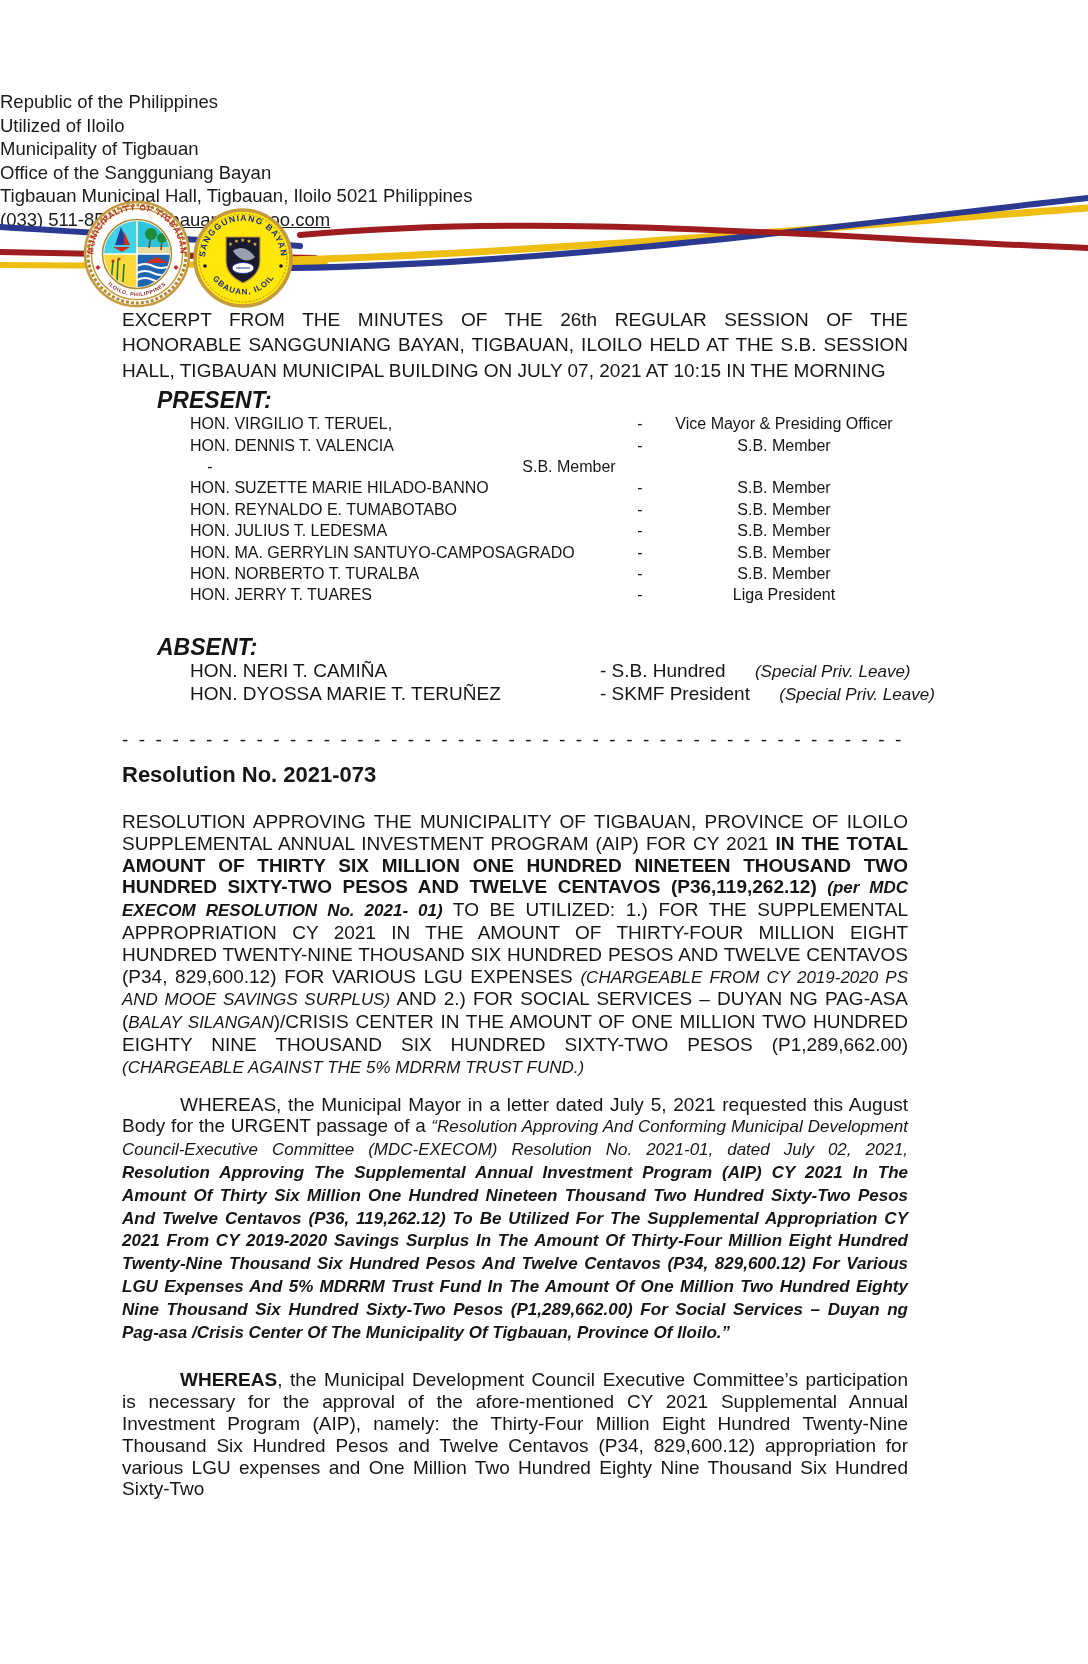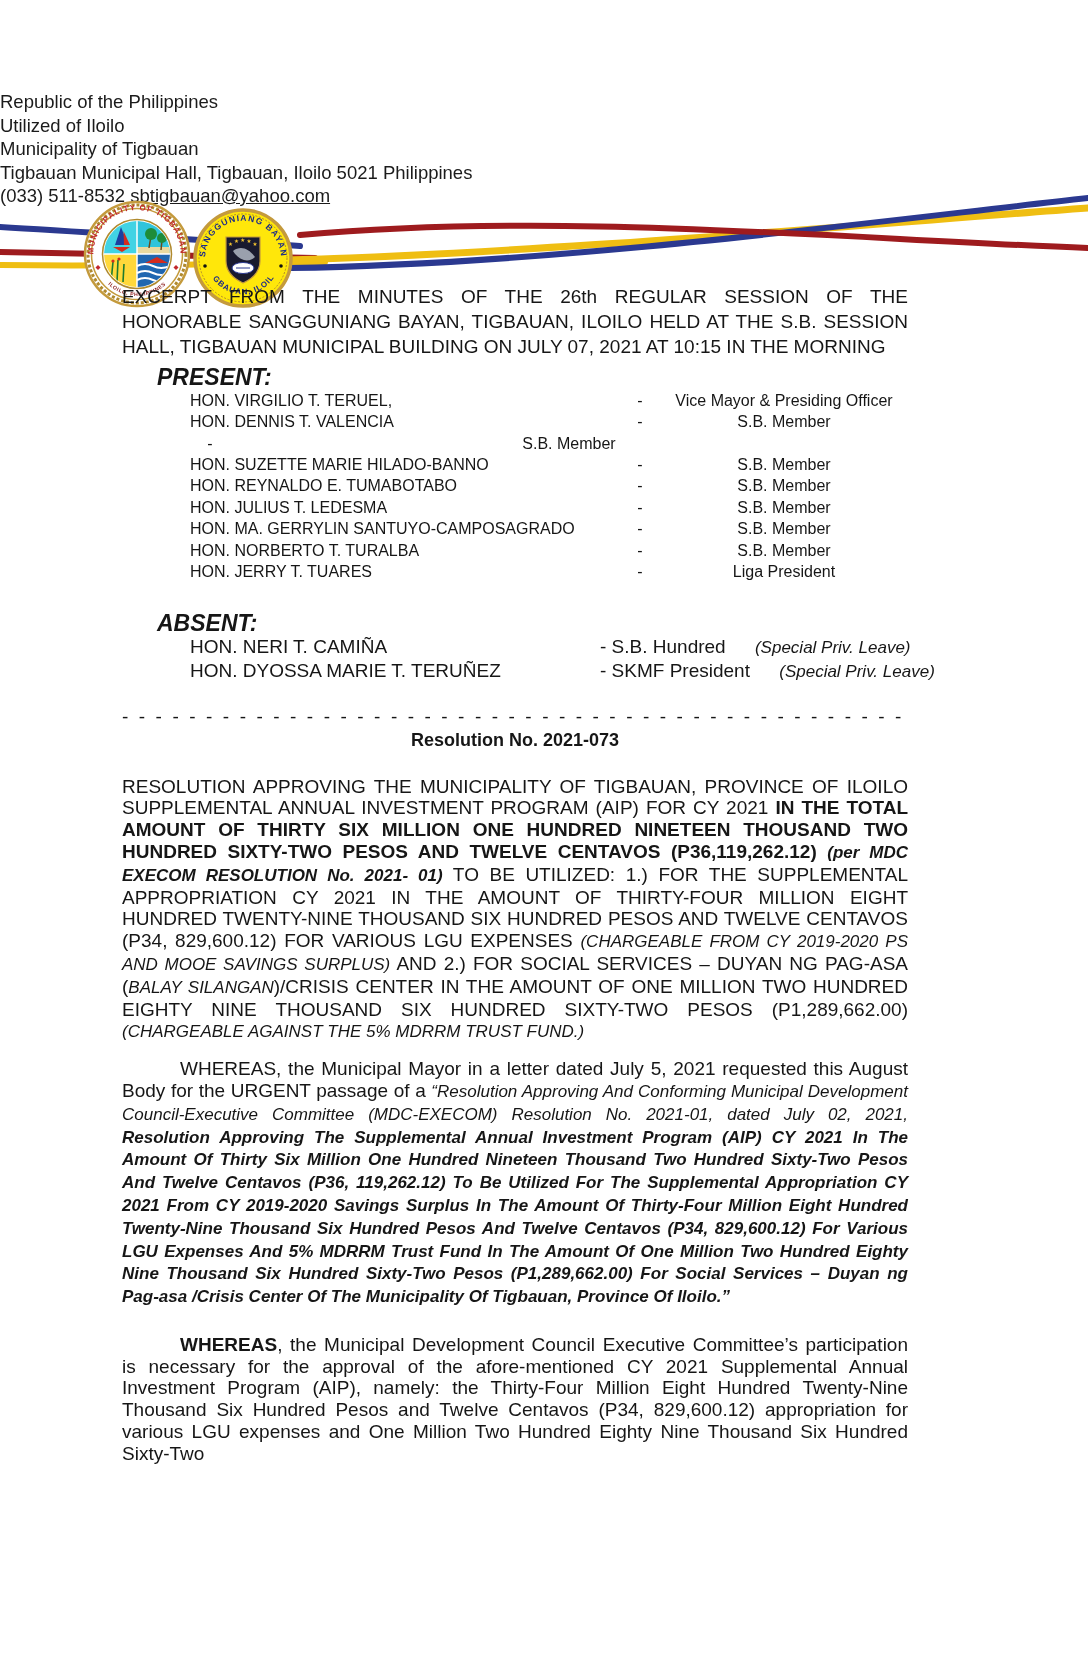--- a/index.html
+++ b/index.html
@@ -32,40 +32,41 @@
 
   .abs-rows { margin-top:2px; }
   .abs-row { display:flex; padding-left:68px; font-size:19px; line-height:22.6px; }
   .abs-name { flex:0 0 410px; white-space:nowrap; }
   .abs-role { flex:1; text-align:left; white-space:nowrap; }
   .abs-note { font-style:italic; font-size:17px;margin-left:24px; }
   .absent-block { margin-top:30px; }
 
   .dashes { margin-top:24px; font-size:19px; letter-spacing:2.6px; white-space:nowrap; overflow:hidden; width:786px; line-height:18px; }
 
-  .res-title { margin-top:2px; text-align:center; font-weight:bold; font-size:18px; line-height:24px; }
+  .res-title { margin-top:14px; font-weight:bold; font-size:22px; line-height:24px; }
 
   .body-par { text-align:justify; font-size:19px; line-height:21.8px; }
   .res-par { margin-top:24px; }
   .whereas-1 { margin-top:15px; text-indent:58px; }
   .whereas-2 { margin-top:26px; text-indent:58px; }
 
   .run-b  { font-weight:bold; }
   .run-is { font-style:italic; font-size:17px; }
   .run-bis{ font-weight:bold; font-style:italic; font-size:17px; }
 </style>
 </head>
 <body>
 
 <div class="page">
 
   <header>
     <div>Republic of the Philippines</div>
     <div>Utilized of Iloilo</div>
     <div>Municipality of Tigbauan</div>
+    <div>Office of the Sangguniang Bayan</div>
     <div>Tigbauan Municipal Hall, Tigbauan, Iloilo 5021 Philippines</div>
     <div>
       <span>(033) 511-8532</span>
       <span> </span>
       <span class="email">sbtigbauan@yahoo.com</span>
     </div>
   </header>
 
   <svg class="emblem" width="1088" height="165" viewBox="0 0 1088 165" aria-hidden="true">
 

